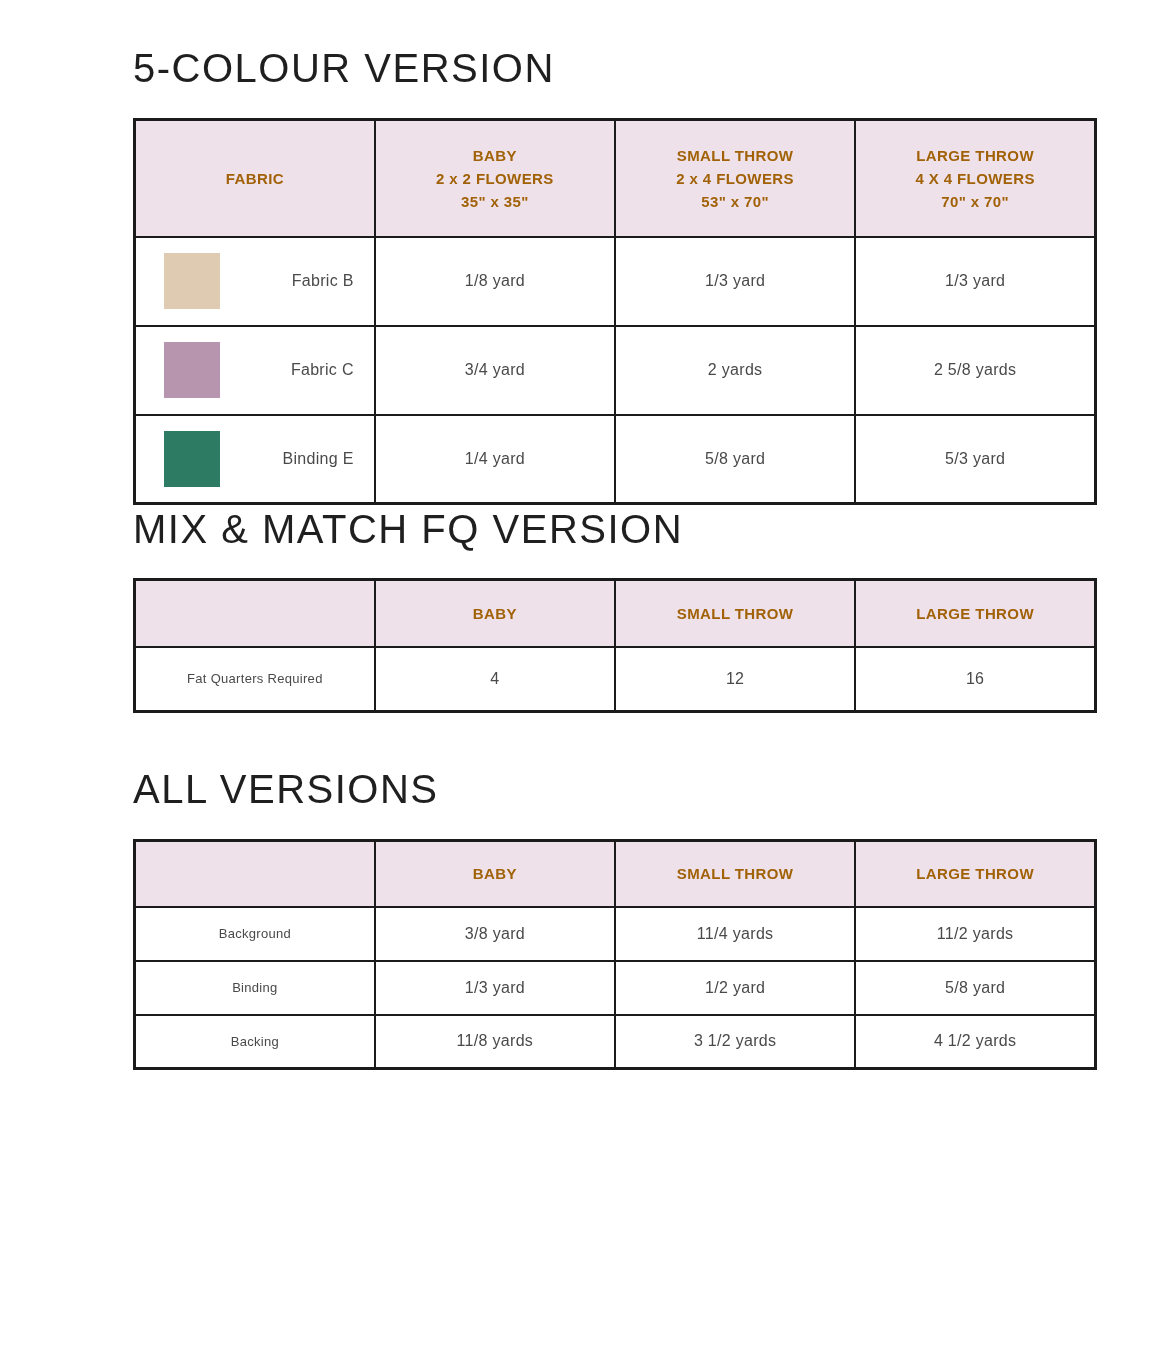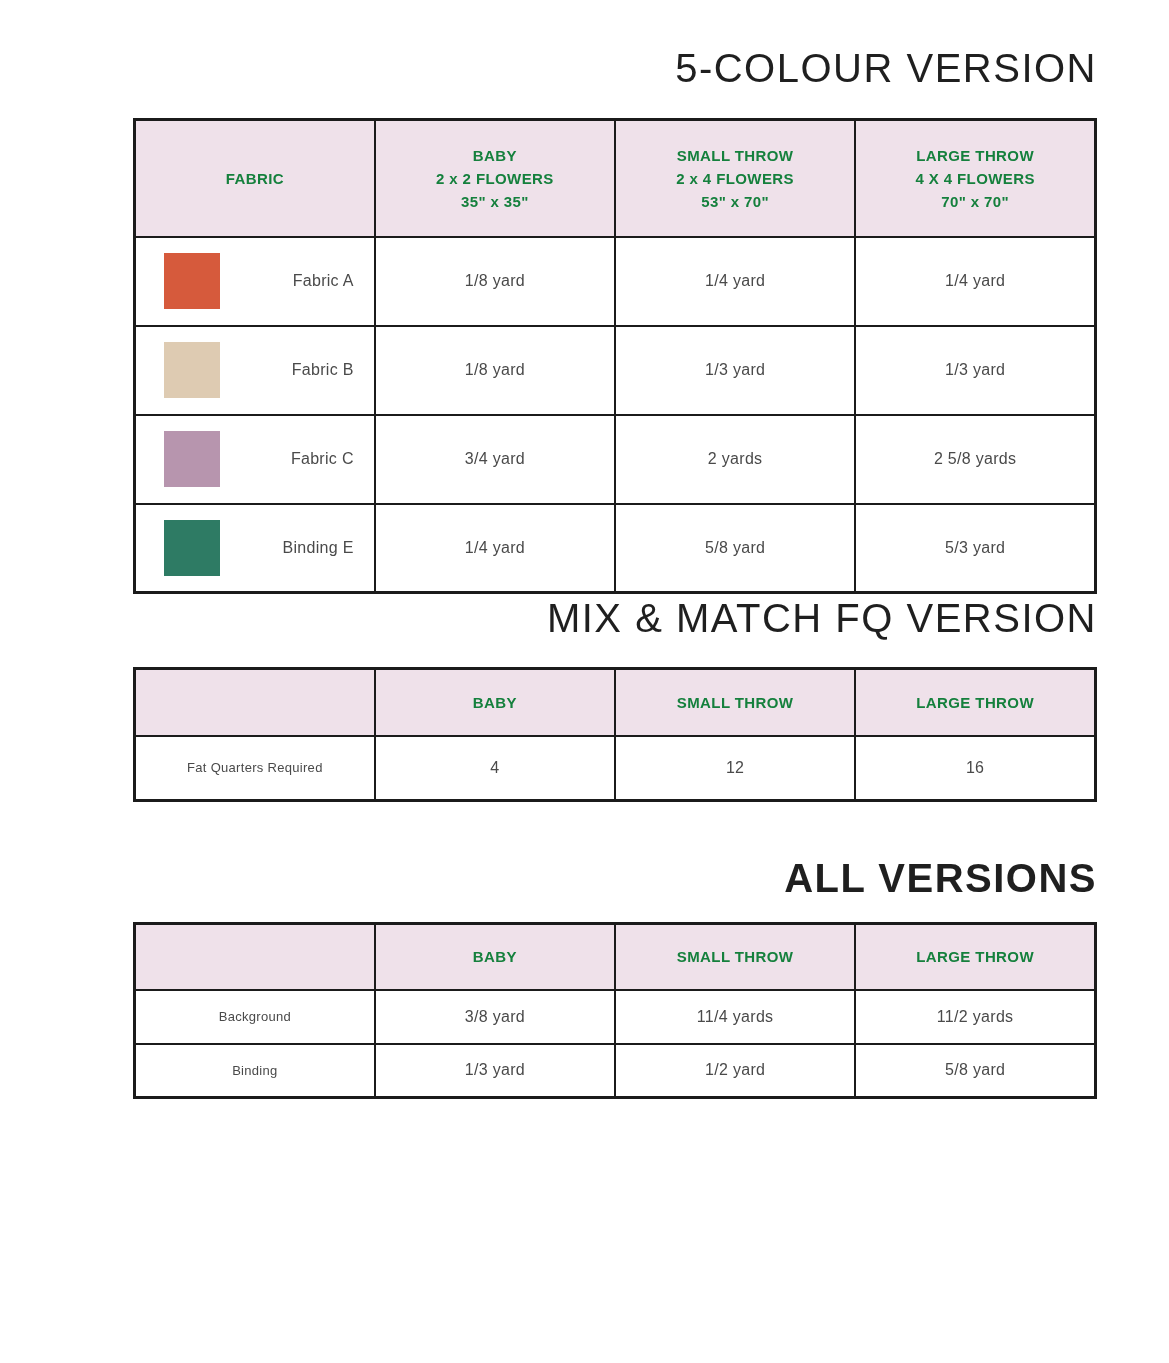--- a/index.html
+++ b/index.html
@@ -10,43 +10,43 @@
     font-family: "Liberation Sans", sans-serif;
     color: #4a4a4a;
     overflow: hidden;
   }
   .sheet {
     width: 964px;
     margin-left: 133px;
     padding-top: 44px;
   }
   .section-title {
-    text-align: right;
+    text-align: left;
     font-size: 40px;
     font-weight: 400;
     letter-spacing: 1.5px;
     color: #1f1f1f;
     line-height: 48px;
   }
   .title-1 { margin-bottom: 26px; }
   .title-2 { margin-bottom: 25px; }
-  .title-3 { margin-top: 52px; margin-bottom: 20px; font-weight: bold; }
+  .title-3 { margin-top: 52px; margin-bottom: 26px; }
 
   table {
     width: 964px;
     border-collapse: collapse;
     table-layout: fixed;
   }
   table, th, td { border: 2px solid #1b1b1b; }
   table { border-width: 3px; }
   col { width: 25%; }
 
   th {
     background: #efe1ea;
-    color: #15803d;
+    color: #a16207;
     font-size: 15px;
     font-weight: 700;
     letter-spacing: 0.4px;
     text-align: center;
     vertical-align: middle;
   }
   .t1 th { height: 117px; line-height: 23px; }
   .t1 td { height: 89px; }
   .t2 th { height: 67px; }
   .t2 td { height: 65px; }
@@ -108,31 +108,20 @@
           <div>LARGE THROW</div>
           <div>4 X 4 FLOWERS</div>
           <div>70" x 70"</div>
         </th>
       </tr>
     </thead>
     <tbody>
       <tr>
         <td>
           <div class="fabric-cell">
-            <span class="swatch" style="background-color: rgb(214, 90, 60);"></span>
-            <span class="fabric-name">Fabric A</span>
-          </div>
-        </td>
-        <td>1/8 yard</td>
-        <td>1/4 yard</td>
-        <td>1/4 yard</td>
-      </tr>
-      <tr>
-        <td>
-          <div class="fabric-cell">
             <span class="swatch" style="background-color: rgb(222, 203, 178);"></span>
             <span class="fabric-name">Fabric B</span>
           </div>
         </td>
         <td>1/8 yard</td>
         <td>1/3 yard</td>
         <td>1/3 yard</td>
       </tr>
       <tr>
         <td>
@@ -209,16 +198,22 @@
         <td>3/8 yard</td>
         <td>11/4 yards</td>
         <td>11/2 yards</td>
       </tr>
       <tr>
         <td class="row-label">Binding</td>
         <td>1/3 yard</td>
         <td>1/2 yard</td>
         <td>5/8 yard</td>
       </tr>
+      <tr>
+        <td class="row-label">Backing</td>
+        <td>11/8 yards</td>
+        <td>3 1/2 yards</td>
+        <td>4 1/2 yards</td>
+      </tr>
     </tbody>
   </table>
 
 </div>
 
 </body></html>

